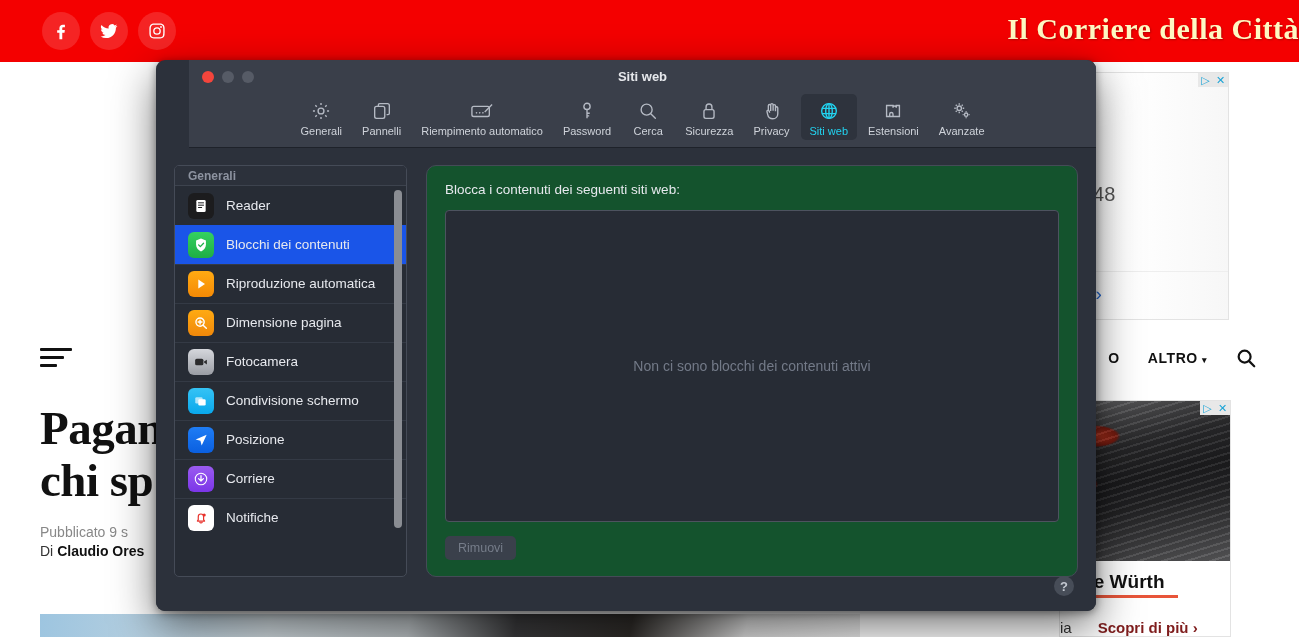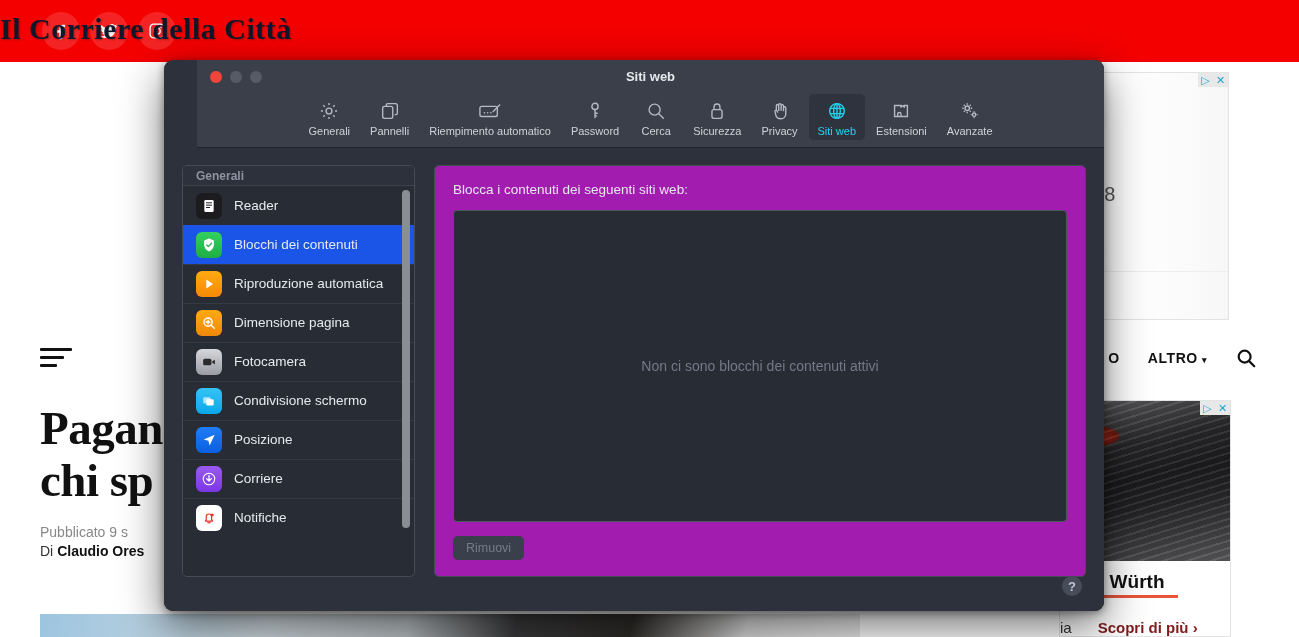--- a/index.html
+++ b/index.html
@@ -21,23 +21,23 @@
   .social-wrap { display:flex; gap:10px; margin-left:42px; }
   .social {
     width:38px; height:38px; border-radius:50%;
     background:rgba(255,255,255,.14);
     display:flex; align-items:center; justify-content:center;
     color:#fff;
   }
   .social svg { width:20px; height:20px; fill:#fff; }
   .site-logo {
     position:absolute; left:0; right:0; top:12px;
-    text-align:left;
+    text-align:right;
     font-family:"Liberation Serif", serif;
-    font-weight:bold; font-size:30px; color:#0f172a;
+    font-weight:bold; font-size:30px; color:#fef9c3;
     letter-spacing:0.5px;
     text-shadow:1px 1px 2px rgba(0,0,0,.25);
   }
 
   .navbar {
     position:absolute; top:330px; left:0; width:1299px; height:55px;
     background:#fff;
     display:flex; align-items:center;
   }
   .hamburger { margin-left:40px; display:flex; flex-direction:column; gap:5px; }
@@ -133,21 +133,21 @@
   }
   .wurth-foot {
     position:absolute; top:218px; left:0; width:100%;
     display:flex; align-items:flex-end; gap:26px;
     font-size:15px; color:#333;
   }
   .wurth-foot .more { color:#7f1d1d; font-weight:bold; }
 
   
   #prefs {
-    position:absolute; left:164px; top:60px; width:940px; height:551px;
+    position:absolute; left:156px; top:60px; width:940px; height:551px;
     background:#2c313b; border-radius:9px;
     box-shadow:0 16px 44px rgba(0,0,0,.55), 0 2px 8px rgba(0,0,0,.4);
     overflow:hidden;
     padding-left:33px;
   }
   .titlebar {
     position:relative; height:32px;
     display:flex; align-items:center; justify-content:center;
     background:#3a3f4a;
   }
@@ -220,22 +220,22 @@
 
   .sl-scroll {
     position:absolute; right:4px; top:24px; width:8px; height:353px;
   }
   .sl-thumb {
     width:8px; height:338px; border-radius:4px; background:#8a8d93;
   }
 
   
   .detail {
-    flex:1; background:#a21caf;
-    border:1px solid #454b57; border-radius:5px;
+    flex:1; background:#14532d;
+    border:1px solid #454b57; border-radius:10px;
     padding:16px 18px; display:flex; flex-direction:column;
   }
   .detail-title { font-size:13.5px; color:#e7e9ee; }
   .blocklist {
     margin-top:13px; flex:1;
     border:1px solid #4d535f; border-radius:4px;
     background:#272c35;
     display:flex; align-items:center; justify-content:center;
   }
   .empty-msg { font-size:14px; color:#737a88; }

